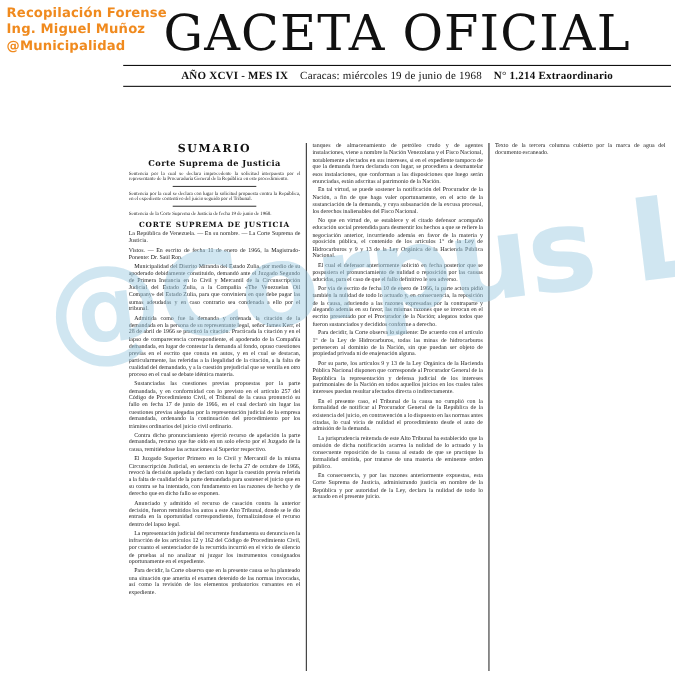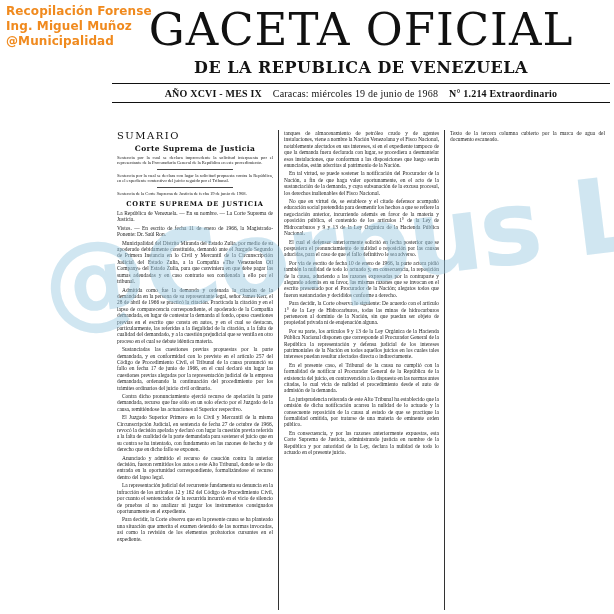--- a/index.html
+++ b/index.html
@@ -111,21 +111,22 @@
     box-sizing: border-box;
     overflow: hidden;
     position: relative;
   }
   .col + .col { border-left: 1px solid #333; }
 
   .col h3 {
     margin: 0 0 2px 0;
     font-family: "DejaVu Serif", serif;
     font-size: 10px;
-    font-weight: normal;
+    font-weight: bold;
+    text-align: center;
     letter-spacing: 1.5px;
     color: #111;
   }
   .col h4 {
     margin: 3px 0 2px 0;
     font-family: "DejaVu Serif", serif;
     font-size: 7.5px;
     font-weight: bold;
     text-align: center;
     letter-spacing: .4px;
@@ -167,21 +168,20 @@
 <div id="page">
 
   <div class="credit">
     <div>Recopilación Forense</div>
     <div>Ing. Miguel Muñoz</div>
     <div>@Municipalidad</div>
   </div>
 
   <div class="masthead">
     <div class="title">GACETA OFICIAL</div>
-    <div class="subtitle">DE LA REPUBLICA DE VENEZUELA</div>
     <div class="rule"></div>
     <div class="issueline">
       <b>AÑO XCVI - MES IX</b>
       &nbsp;&nbsp;
       <span>Caracas: miércoles 19 de junio de 1968</span>
       &nbsp;&nbsp;
       <b>N° 1.214 Extraordinario</b>
     </div>
     <div class="rule thin"></div>
   </div>

